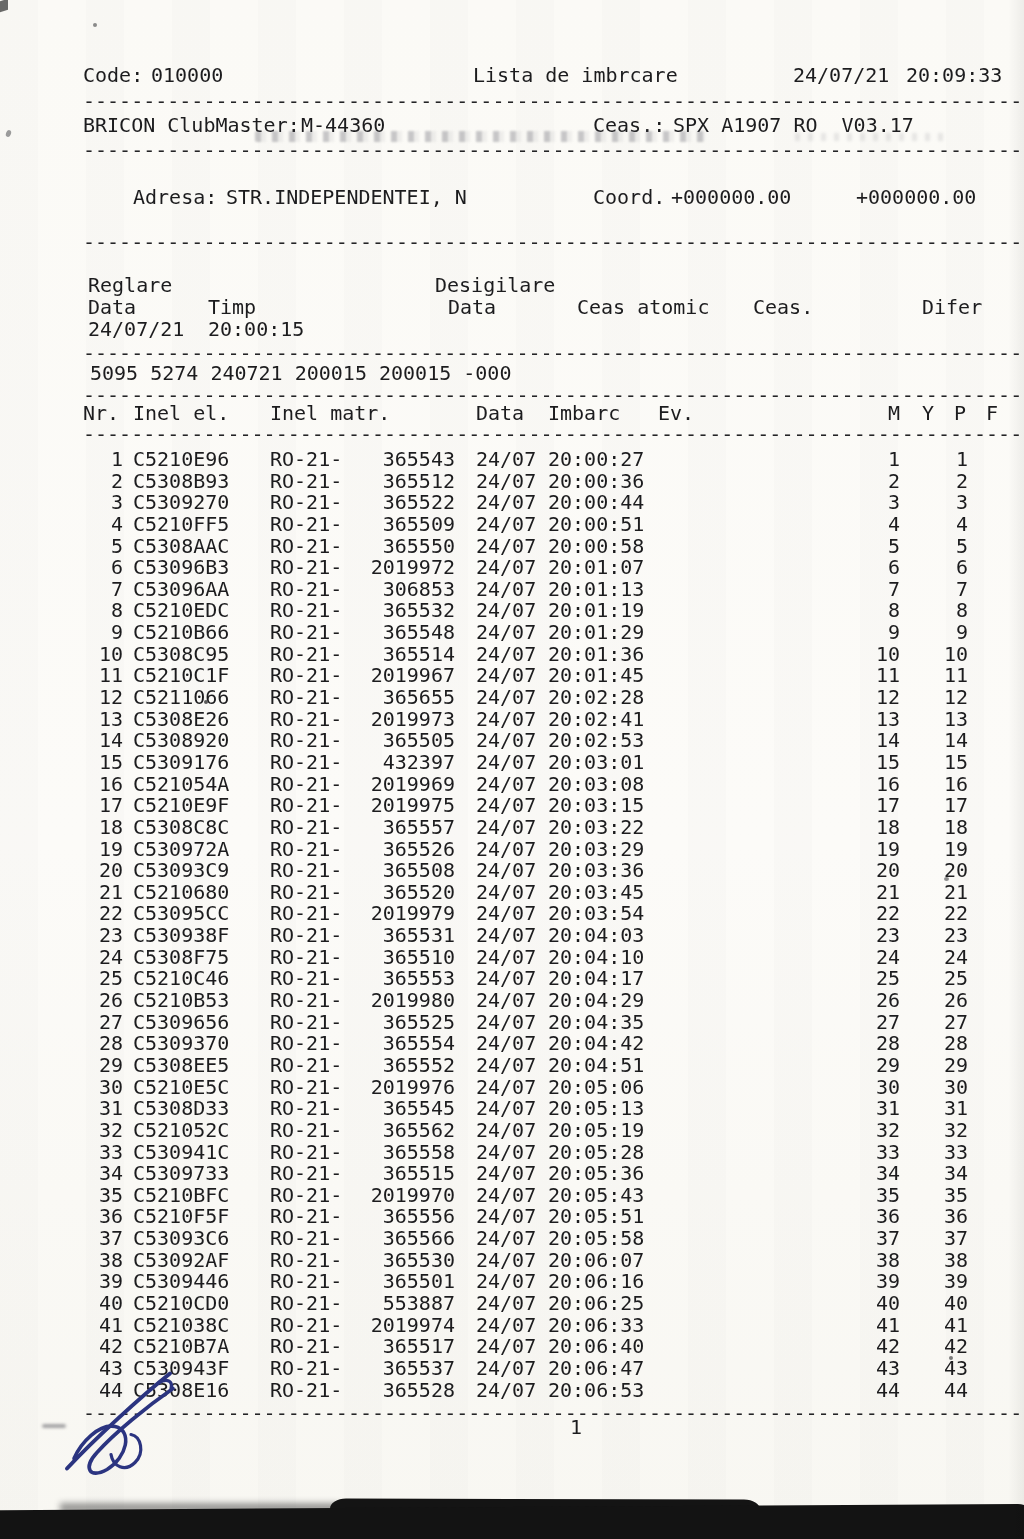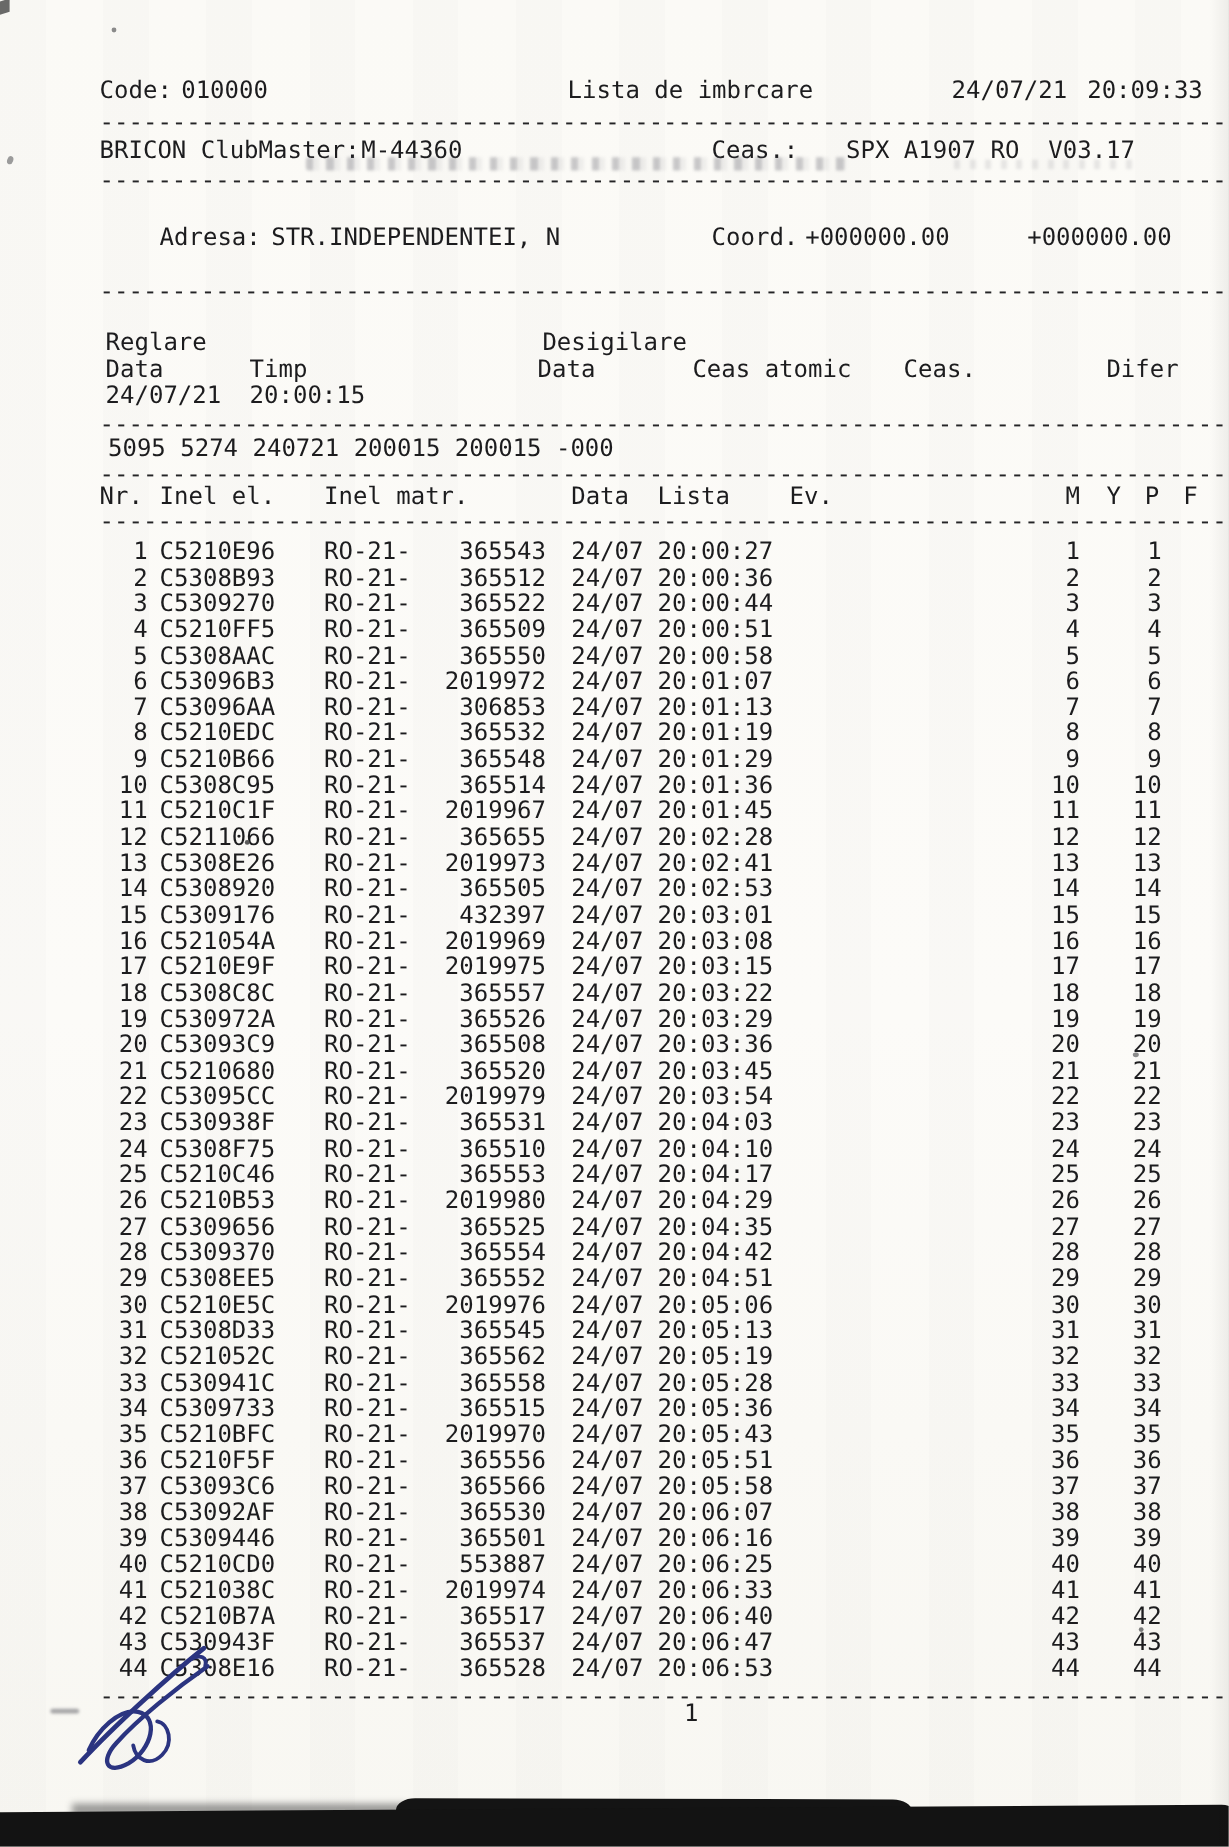--- a/index.html
+++ b/index.html
@@ -69,36 +69,36 @@
       <span style="left:390px">Lista de imbrcare</span>
       <span style="left:710px">24/07/21</span>
       <span style="left:823px">20:09:33</span>
     </div>
     <div class="line sep s1">----------------------------------------------------------------------------------------</div>
 
     <div class="line l2">
       <span style="left:0px">BRICON ClubMaster:</span>
       <span style="left:218px">M-44360</span>
       <span style="left:510px">Ceas.:</span>
-      <span style="left:622px">SPX A1907 RO  V03.17</span>
+      <span style="left:590px">SPX A1907 RO  V03.17</span>
     </div>
     <div class="line sep s2">----------------------------------------------------------------------------------------</div>
 
     <div class="line l4">
       <span style="left:50px">Adresa:</span>
       <span style="left:143px">STR.INDEPENDENTEI, N</span>
       <span style="left:510px">Coord.</span>
       <span style="left:588px">+000000.00</span>
       <span style="left:773px">+000000.00</span>
     </div>
     <div class="line sep s3">----------------------------------------------------------------------------------------</div>
 
     <div class="line l7">
       <span style="left:5px">Reglare</span>
-      <span style="left:369px">Desigilare</span>
+      <span style="left:352px">Desigilare</span>
     </div>
     <div class="line l8">
       <span style="left:5px">Data</span>
       <span style="left:125px">Timp</span>
       <span style="left:365px">Data</span>
       <span style="left:494px">Ceas atomic</span>
       <span style="left:670px">Ceas.</span>
       <span style="left:839px">Difer</span>
     </div>
     <div class="line l9">
@@ -110,21 +110,21 @@
     <div class="line l10">
       <span style="left:7px">5095 5274 240721 200015 200015 -000</span>
     </div>
     <div class="line sep s5">----------------------------------------------------------------------------------------</div>
 
     <div class="line l11">
       <span style="left:0px">Nr.</span>
       <span style="left:50px">Inel el.</span>
       <span style="left:187px">Inel matr.</span>
       <span style="left:393px">Data</span>
-      <span style="left:465px">Lista</span>
+      <span style="left:465px">Imbarc</span>
       <span style="left:575px">Ev.</span>
       <span style="left:805px">M</span>
       <span style="left:839px">Y</span>
       <span style="left:871px">P</span>
       <span style="left:903px">F</span>
     </div>
     <div class="line sep s6">----------------------------------------------------------------------------------------</div>
 
     <div class="rows">
         <div class="row">

